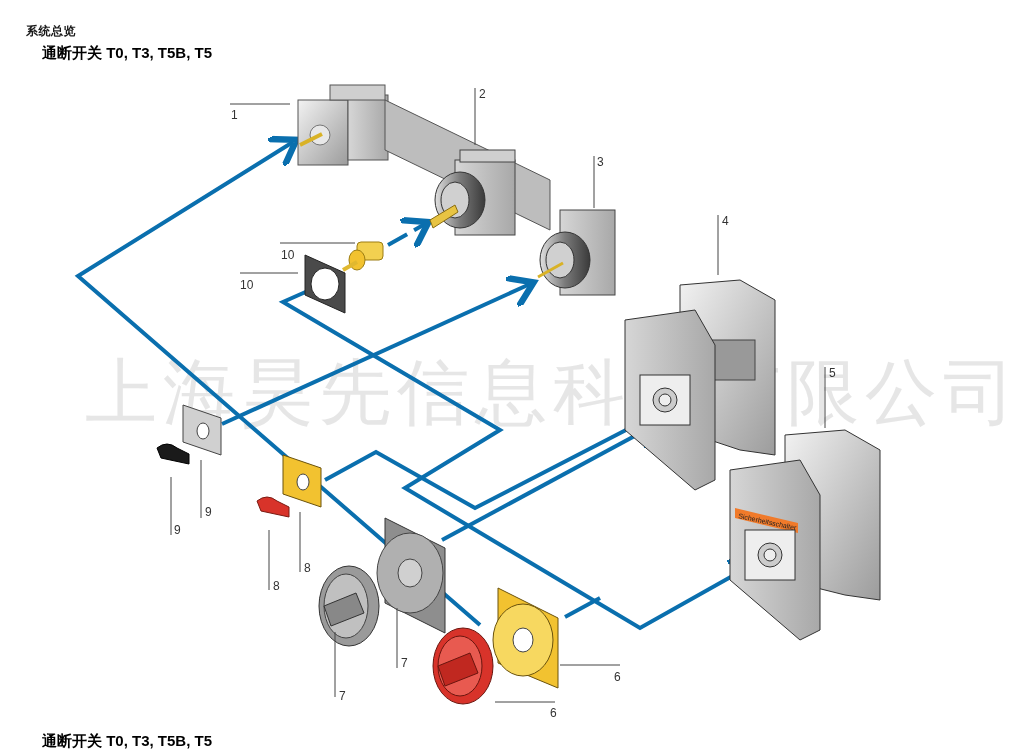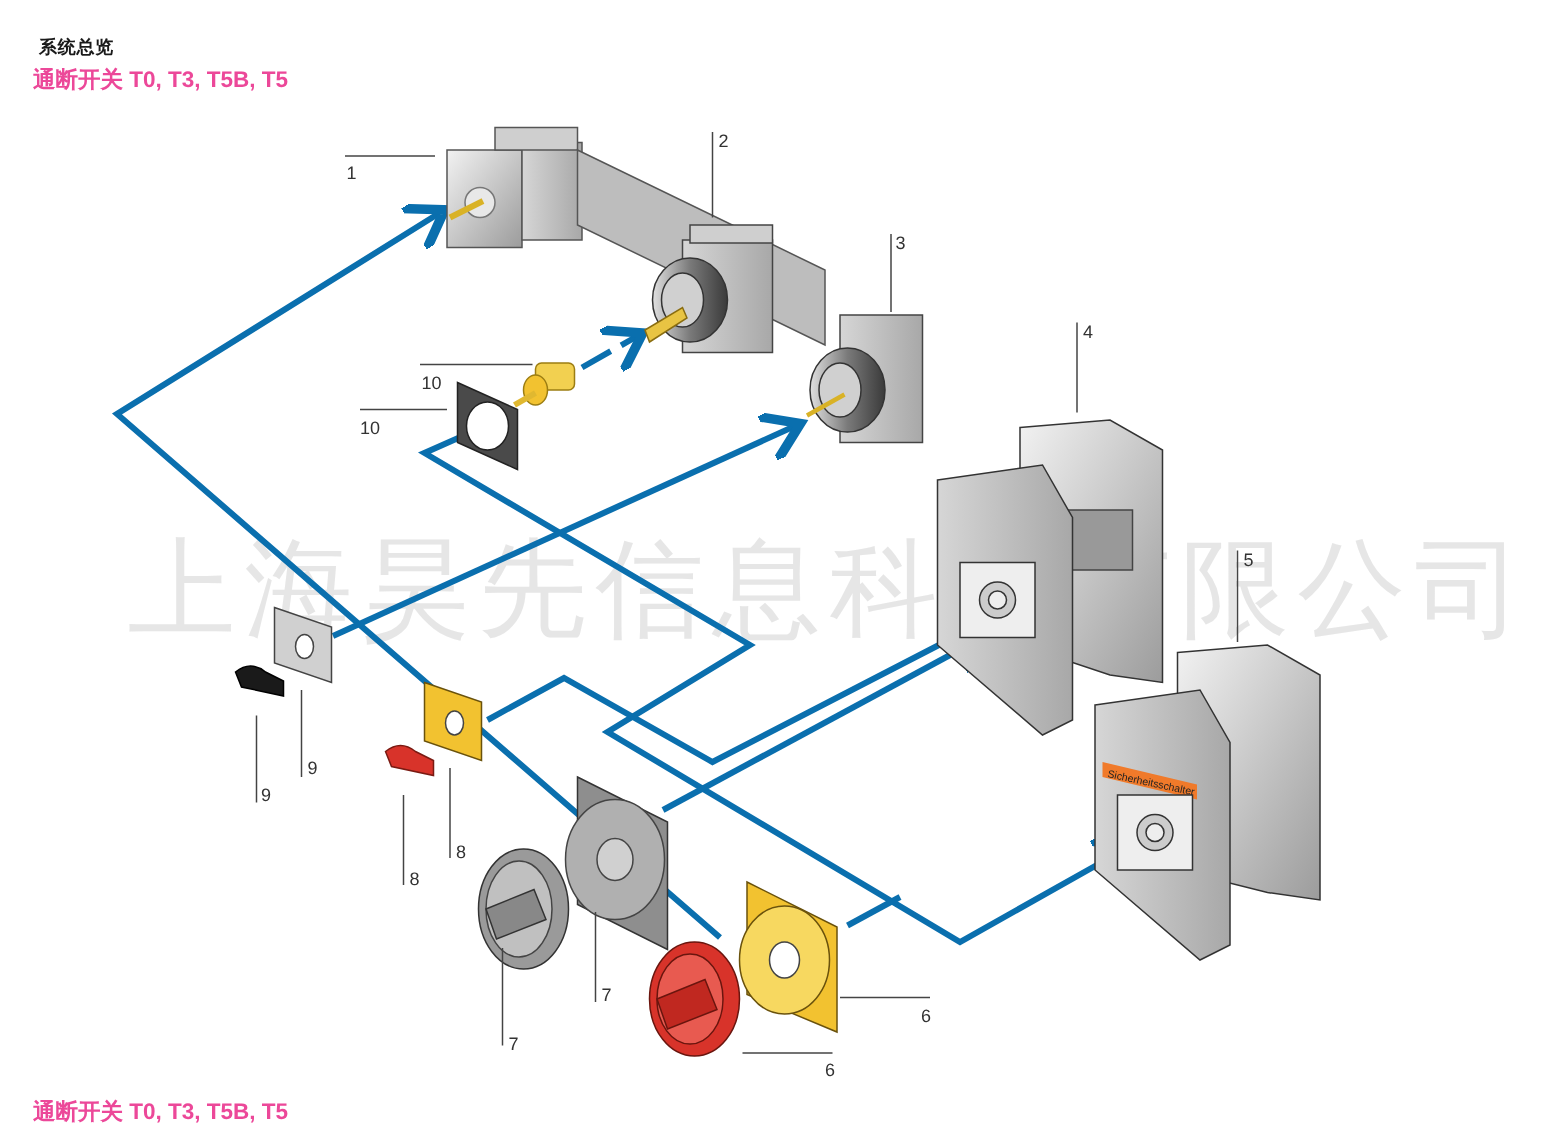--- a/index.html
+++ b/index.html
@@ -1,19 +1,19 @@
 <!DOCTYPE html>
 <html><head>
 <meta charset="utf-8">
 <style>
   html, body { margin:0; padding:0; background:#ffffff; }
   body { width:1027px; height:750px; position:relative; overflow:hidden;
          font-family:"Liberation Sans", "DejaVu Sans", sans-serif; }
   .title { position:absolute; left:26px; top:7px; font-size:12px; font-weight:bold; color:#1a1a1a; letter-spacing:0.5px;margin-top:16px; }
-  .subtitle { position:absolute; left:22px; font-size:15px; font-weight:bold; color:#ec4899; }
+  .subtitle { position:absolute; left:42px; font-size:15px; font-weight:bold; color:#000000; }
   #sub-top { top:44px; }
   #sub-bottom { top:732px; }
   .watermark { position:absolute; left:85px; top:345px; font-family:"DejaVu Sans", sans-serif; font-size:72px;
                color:rgba(200,200,200,0.45); letter-spacing:6px; white-space:nowrap; pointer-events:none; font-weight:100; }
   svg.diagram { position:absolute; left:0; top:0; }
   .callout { font-family:"Liberation Sans", sans-serif; font-size:12px; fill:#333; }
 </style>
 </head>
 <body>
 

